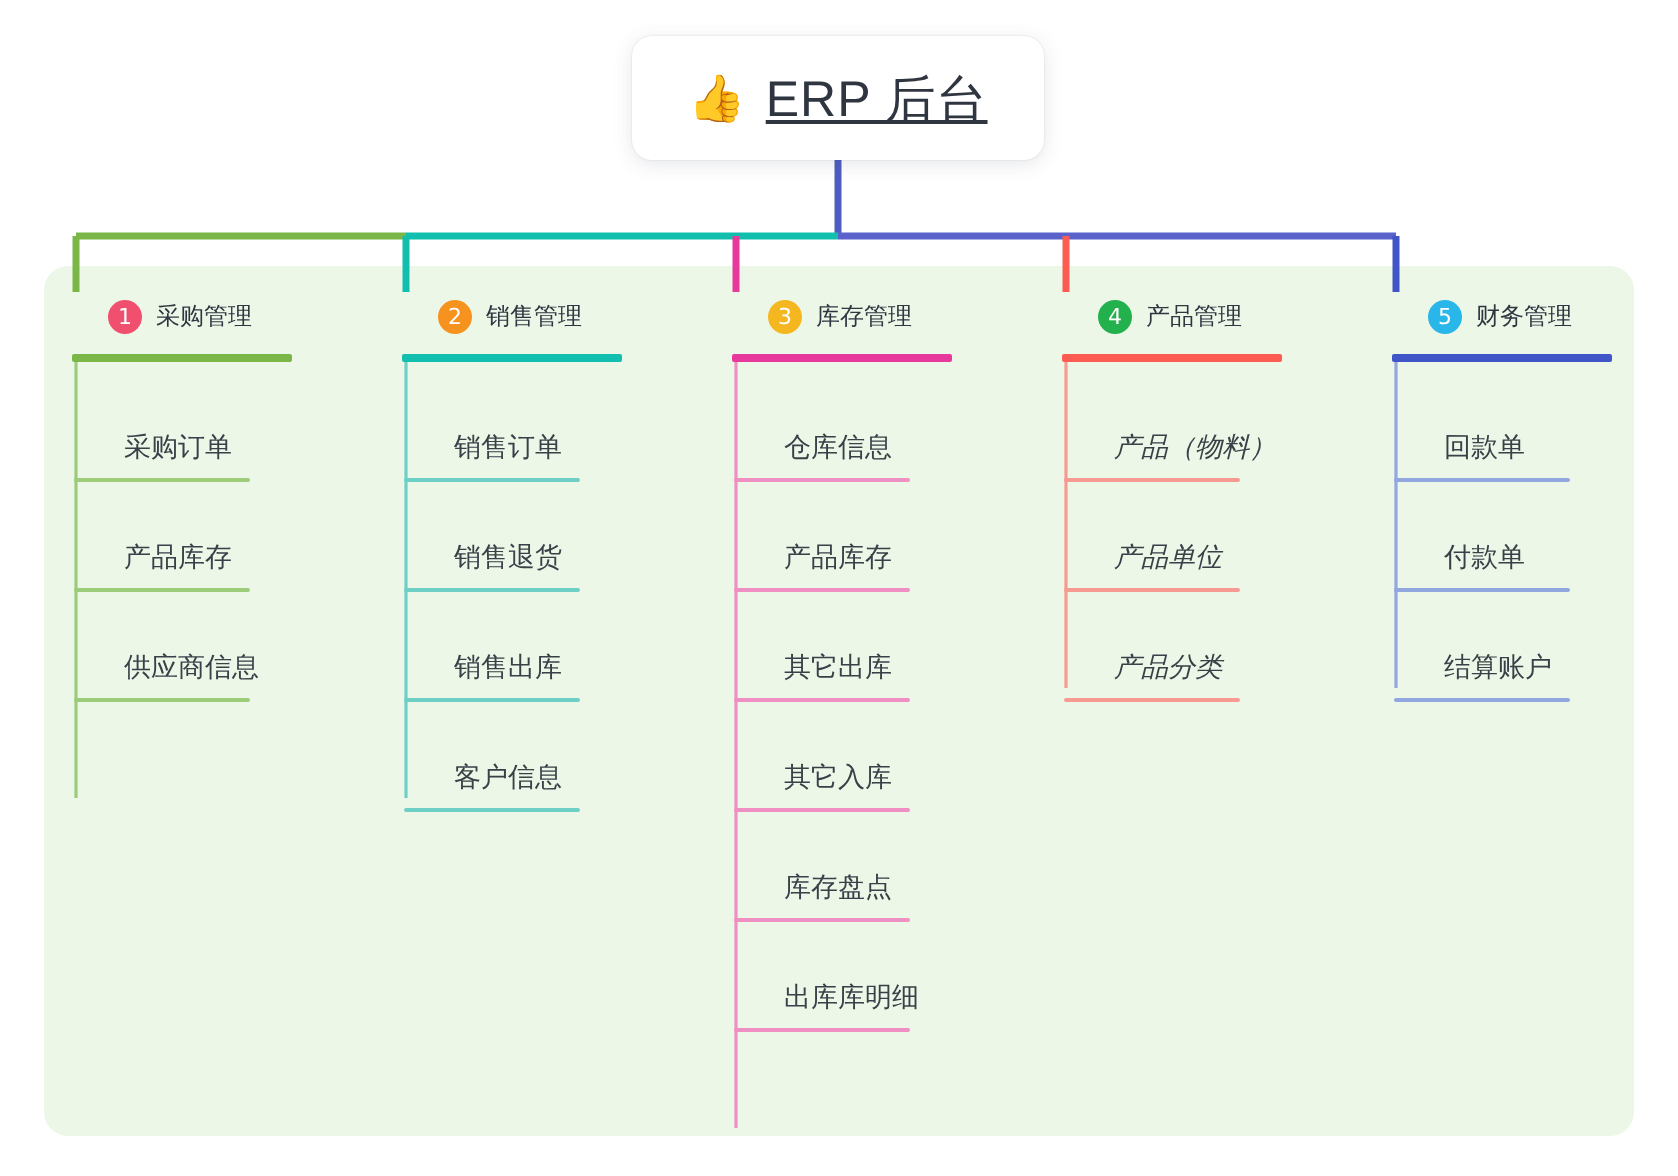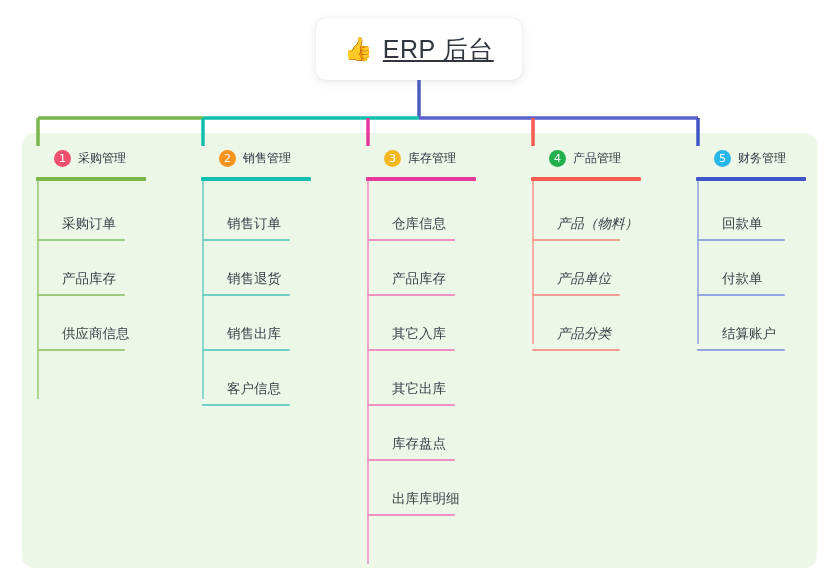--- a/index.html
+++ b/index.html
@@ -141,25 +141,25 @@
         <div style="margin-top: 20px;">
           <div class="leaf">
             <span class="leaf-text">仓库信息</span>
             <div class="leaf-rule" style="background: rgb(239, 143, 196);"></div>
           </div>
           <div class="leaf">
             <span class="leaf-text">产品库存</span>
             <div class="leaf-rule" style="background: rgb(239, 143, 196);"></div>
           </div>
           <div class="leaf">
+            <span class="leaf-text">其它出库</span>
+            <div class="leaf-rule" style="background: rgb(239, 143, 196);"></div>
+          </div>
+          <div class="leaf">
             <span class="leaf-text">其它入库</span>
-            <div class="leaf-rule" style="background: rgb(239, 143, 196);"></div>
-          </div>
-          <div class="leaf">
-            <span class="leaf-text">其它出库</span>
             <div class="leaf-rule" style="background: rgb(239, 143, 196);"></div>
           </div>
           <div class="leaf">
             <span class="leaf-text">库存盘点</span>
             <div class="leaf-rule" style="background: rgb(239, 143, 196);"></div>
           </div>
           <div class="leaf">
             <span class="leaf-text">出库库明细</span>
             <div class="leaf-rule" style="background: rgb(239, 143, 196);"></div>
           </div>

